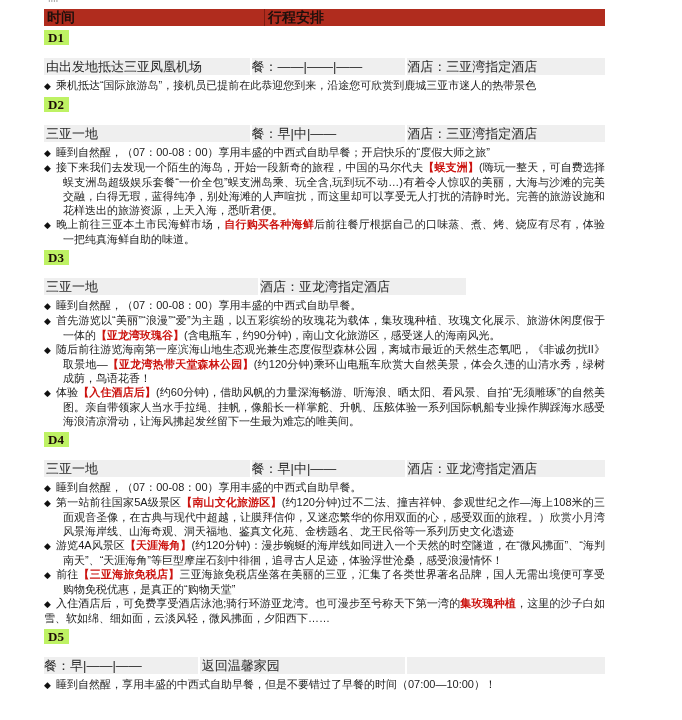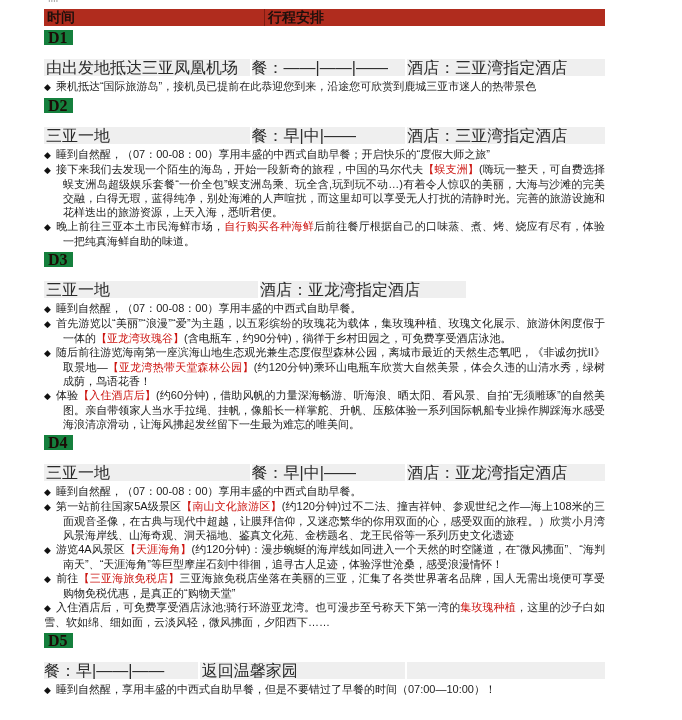--- a/index.html
+++ b/index.html
@@ -12,42 +12,42 @@
   .crop-fragment{position:absolute;top:0;left:46px;width:20px;height:4px;overflow:hidden;color:#777;font-size:10px;line-height:4px;}
 
   
   .thead{display:flex;height:17px;background:#b02c1e;}
   .thead .hc{font-size:14px;font-weight:bold;color:#20100c;line-height:17px;padding-left:3px;box-sizing:border-box;}
   .thead .hc1{width:221px;border-right:1px solid #7e1c12;}
   .thead .hc2{flex:1;}
 
   
   .badge{
-    display:inline-block;margin-top:4px;background:#15803d;color:#1c0b06;
+    display:inline-block;margin-top:4px;background:#bef264;color:#1c0b06;
     font-family:"Liberation Serif","DejaVu Serif",serif;
-    font-weight:bold;font-size:16px;line-height:13px;padding:1px 5px 1px 4px;
+    font-weight:bold;font-size:13px;line-height:13px;padding:1px 5px 1px 4px;
   }
 
   
   .info-row{display:flex;margin-top:12px;}
-  .info-row .cell{background:#efefef;height:17px;line-height:17px;font-size:16px;color:#2a2a2a;box-sizing:border-box;white-space:nowrap;overflow:hidden;}
+  .info-row .cell{background:#efefef;height:17px;line-height:17px;font-size:13px;color:#2a2a2a;box-sizing:border-box;white-space:nowrap;overflow:hidden;}
   .cell.c1{width:214px;padding-left:2px;margin-right:2px;}
   .cell.c2{width:160px;margin-right:2px;}
   .cell.c3{width:206px;}
 
   
   .bullets{margin-top:3px;}
   .bullet{
     font-size:11px;line-height:14px;color:#1c1c1c;
     padding-left:19px;text-indent:-19px;margin:0;
     text-align:justify;
   }
   .bullet .dm{font-size:9px;margin-right:5px;color:#111;}
   .bullet.nohang{padding-left:0;text-indent:0;}
-  .red{color:#cc1410;font-weight:normal;}
+  .red{color:#cc1410;font-weight:bold;}
   .day{margin:0;}
 </style>
 </head>
 <body>
 
 <div class="crop-fragment">᠁</div>
 
 <div class="doc">
   <div class="thead">
     <div class="hc hc1">时间</div>
@@ -68,21 +68,21 @@
         </div><div class="bullets">
           <p class="bullet"><span class="dm">◆</span><span>睡到自然醒，（07：00-08：00）享用丰盛的中西式自助早餐；开启快乐的“度假大师之旅”</span></p>
           <p class="bullet"><span class="dm">◆</span><span>接下来我们去发现一个陌生的海岛，开始一段新奇的旅程，中国的马尔代夫</span><span class="red">【蜈支洲】</span><span>(嗨玩一整天，可自费选择蜈支洲岛超级娱乐套餐“一价全包”蜈支洲岛乘、玩全含,玩到玩不动…)有着令人惊叹的美丽，大海与沙滩的完美交融，白得无瑕，蓝得纯净，别处海滩的人声喧扰，而这里却可以享受无人打扰的清静时光。完善的旅游设施和花样迭出的旅游资源，上天入海，悉听君便。</span></p>
           <p class="bullet"><span class="dm">◆</span><span>晚上前往三亚本土市民海鲜市场，</span><span class="red">自行购买各种海鲜</span><span>后前往餐厅根据自己的口味蒸、煮、烤、烧应有尽有，体验一把纯真海鲜自助的味道。</span></p>
         </div></div>
       <div class="day"><div class="badge">D3</div><div class="info-row">
           <div class="cell c1">三亚一地</div>
           <div class="cell c3">酒店：亚龙湾指定酒店</div>
         </div><div class="bullets">
           <p class="bullet"><span class="dm">◆</span><span>睡到自然醒，（07：00-08：00）享用丰盛的中西式自助早餐。</span></p>
-          <p class="bullet"><span class="dm">◆</span><span>首先游览以“美丽”“浪漫”“爱”为主题，以五彩缤纷的玫瑰花为载体，集玫瑰种植、玫瑰文化展示、旅游休闲度假于一体的</span><span class="red">【亚龙湾玫瑰谷】</span><span>(含电瓶车，约90分钟)，徜徉于乡村田园之，可免费享受酒店泳池。</span></p>
+          <p class="bullet"><span class="dm">◆</span><span>首先游览以“美丽”“浪漫”“爱”为主题，以五彩缤纷的玫瑰花为载体，集玫瑰种植、玫瑰文化展示、旅游休闲度假于一体的</span><span class="red">【亚龙湾玫瑰谷】</span><span>(含电瓶车，约90分钟)，南山文化旅游区，感受迷人的海南风光。</span></p>
           <p class="bullet"><span class="dm">◆</span><span>随后前往游览海南第一座滨海山地生态观光兼生态度假型森林公园，离城市最近的天然生态氧吧，《非诚勿扰II》取景地—</span><span class="red">【亚龙湾热带天堂森林公园】</span><span>(约120分钟)乘环山电瓶车欣赏大自然美景，体会久违的山清水秀，绿树成荫，鸟语花香！</span></p>
           <p class="bullet"><span class="dm">◆</span><span>体验</span><span class="red">【入住酒店后】</span><span>(约60分钟)，借助风帆的力量深海畅游、听海浪、晒太阳、看风景、自拍“无须雕琢”的自然美图。亲自带领家人当水手拉绳、挂帆，像船长一样掌舵、升帆、压舷体验一系列国际帆船专业操作脚踩海水感受海浪清凉滑动，让海风拂起发丝留下一生最为难忘的唯美间。</span></p>
         </div></div>
       <div class="day"><div class="badge">D4</div><div class="info-row">
           <div class="cell c1">三亚一地</div>
           <div class="cell c2">餐：早|中|——</div>
           <div class="cell c3">酒店：亚龙湾指定酒店</div>
         </div><div class="bullets">
           <p class="bullet"><span class="dm">◆</span><span>睡到自然醒，（07：00-08：00）享用丰盛的中西式自助早餐。</span></p>
           <p class="bullet"><span class="dm">◆</span><span>第一站前往国家5A级景区</span><span class="red">【南山文化旅游区】</span><span>(约120分钟)过不二法、撞吉祥钟、参观世纪之作—海上108米的三面观音圣像，在古典与现代中超越，让膜拜信仰，又迷恋繁华的你用双面的心，感受双面的旅程。）欣赏小月湾风景海岸线、山海奇观、洞天福地、鉴真文化苑、金榜题名、龙王民俗等一系列历史文化遗迹</span></p>

